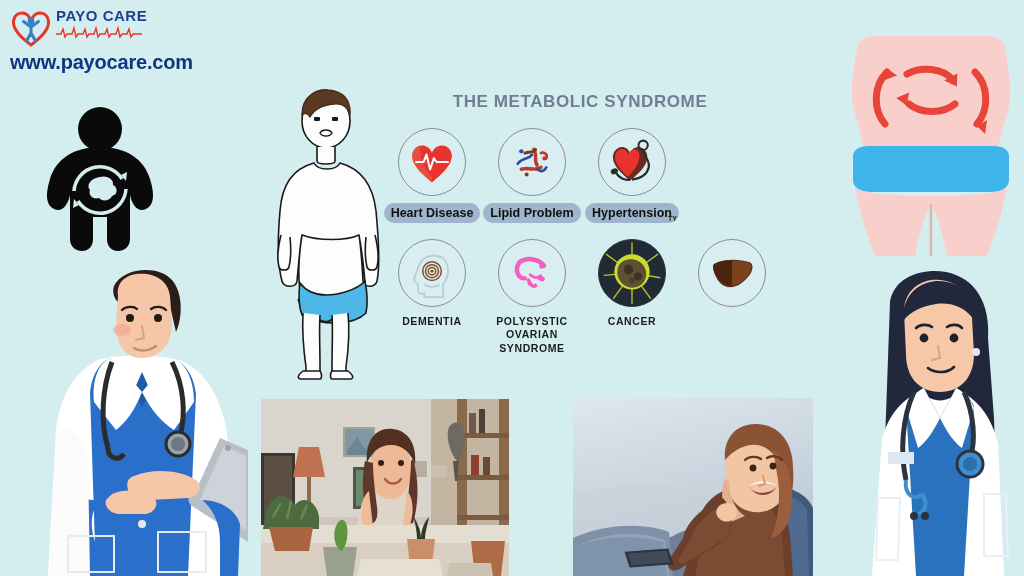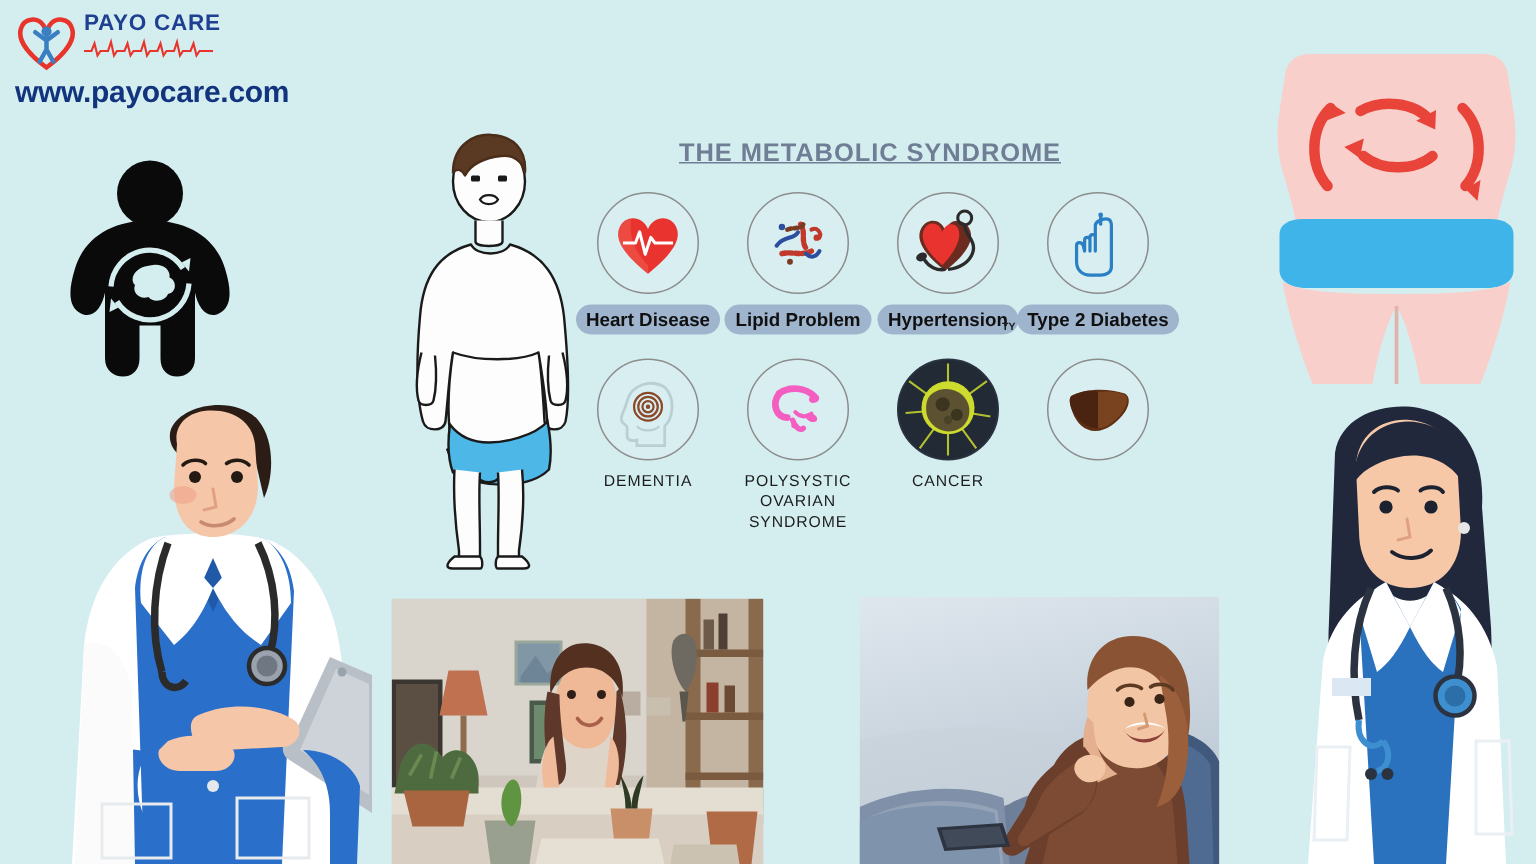--- a/index.html
+++ b/index.html
@@ -28,40 +28,40 @@
 
   
   .main-title {
     position:absolute; left:215px; top:22px; width:650px;
     text-align:center; font-size:55px; font-weight:bold;
     color:#2222dd; letter-spacing:-1px; line-height:1;
   }
   .sub-title {
     position:absolute; left:380px; top:92px; width:400px;
     text-align:center; font-size:17px; font-weight:bold;
-    color:#6f7d95; letter-spacing:.6px;text-decoration:underline;
+    color:#6f7d95; letter-spacing:.6px;
   }
 
   
   .icon-grid { position:absolute; left:382px; top:128px; width:400px; }
   .icon-row { display:flex; }
   .icon-cell { width:100px; display:flex; flex-direction:column; align-items:center; }
   .icon-circle {
     width:68px; height:68px; border-radius:50%;
     border:1px solid #8c8c8c; background:#d9eef0;
     display:flex; align-items:center; justify-content:center;
     overflow:hidden;
   }
   .pill-label {
     margin-top:7px; background:#9fb5cd; border-radius:11px;
     padding:2px 7px; font-size:12.5px; font-weight:bold;
     color:#101010; white-space:nowrap; line-height:1.3;
   }
   .plain-label {
-    margin-top:8px; font-size:10.5px; font-weight:normal;
+    margin-top:8px; font-size:10.5px; font-weight:bold;
     color:#1c1c1c; letter-spacing:.6px; text-align:center;
     line-height:1.25; text-transform:uppercase;
   }
   .icon-row.bottom { margin-top:16px; }
   .tiny-sup {
     position:absolute; left:668px; top:215px;
     font-size:7px; font-weight:bold; color:#1a1a1a;
   }
 
   
@@ -189,34 +189,20 @@
             <path d="M24 44 C10 32 8 23 11 18 C14 12 22 13 24 20 C26 14 32 13 35 17 C38 23 35 32 24 44 Z" fill="#e8332e"></path>
             <circle cx="40" cy="10" r="5" fill="none" stroke="#2b2b2b" stroke-width="2.2"></circle>
             <path d="M40 15 C40 22 48 26 46 34 C44 42 36 46 28 47" fill="none" stroke="#2b2b2b" stroke-width="2.4"></path>
             <path d="M26 47 C20 48 14 45 11 40" fill="none" stroke="#2b2b2b" stroke-width="2.4"></path>
             <ellipse cx="9" cy="38" rx="4" ry="3" fill="#2b2b2b" transform="rotate(-25 9 38)"></ellipse>
           </svg>
         </div>
         <div class="pill-label">Hypertension</div>
       </div>
 
-      <div class="icon-cell">
-        <div class="icon-circle">
-          <svg viewBox="0 0 56 56" width="50" height="50">
-            <g fill="none" stroke="#2b7fc4" stroke-width="2.4" stroke-linejoin="round">
-              <path d="M34 10 C37 10 38 12 38 15 L38 46 C38 50 34 52 30 52 L22 52 C16 52 12 48 12 42 L12 30
-                       C12 27 16 27 17 30 L18 34 L18 26 C18 23 22 23 22 26 L22 34 L22 24 C22 21 26 21 26 24 L26 34
-                       L26 15 C26 12 31 10 34 10 Z"></path>
-              <path d="M30 8 L30 14" stroke-linecap="round"></path>
-            </g>
-            <circle cx="30" cy="7" r="1.8" fill="#2b7fc4"></circle>
-          </svg>
-        </div>
-        <div class="pill-label">Type 2 Diabetes</div>
-      </div>
 
     </div>
 
     <div class="icon-row bottom">
 
       <div class="icon-cell">
         <div class="icon-circle">
           <svg viewBox="0 0 56 56" width="52" height="52">
             <path d="M40 12 C30 6 16 10 13 22 C11 30 8 32 9 36 C10 39 13 39 13 41 L13 47 C13 50 16 51 20 50
                      L20 54 L40 54 L40 40 C46 34 48 20 40 12 Z" fill="none" stroke="#b9cfd4" stroke-width="2"></path>

